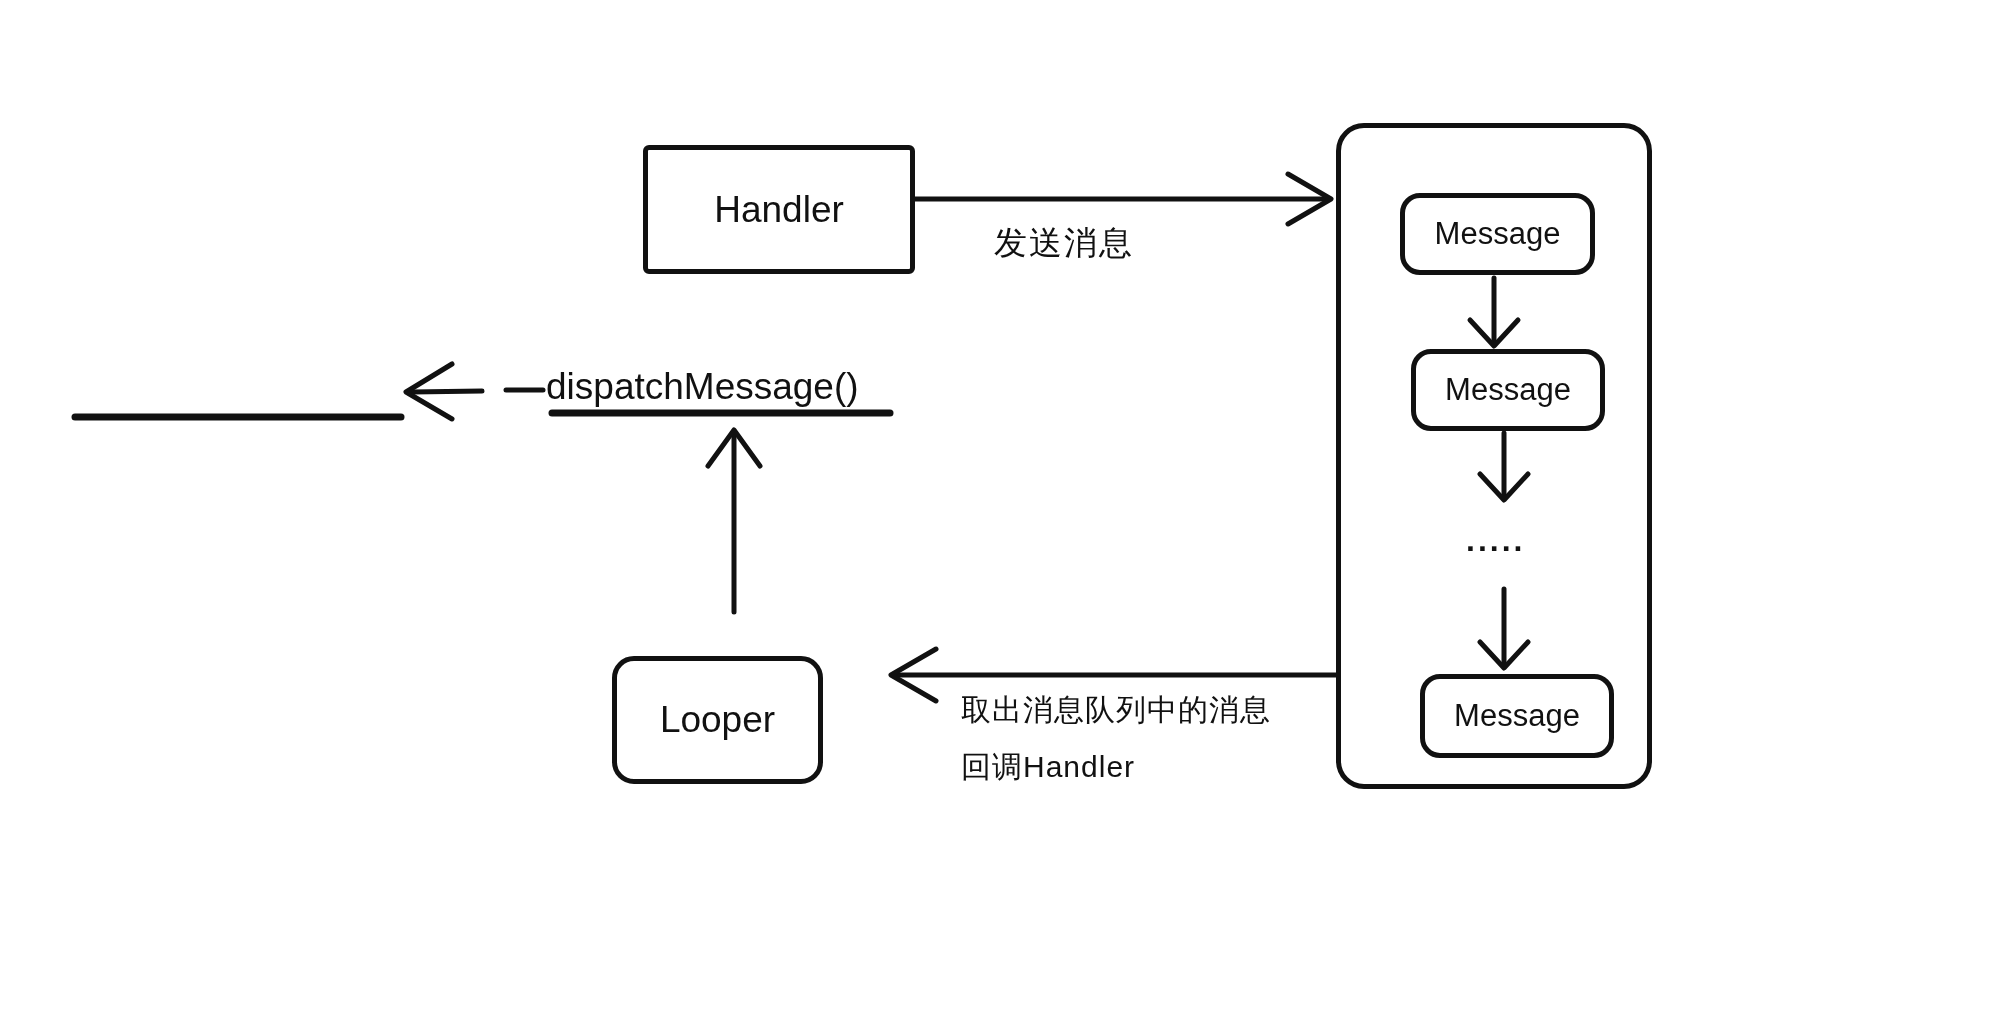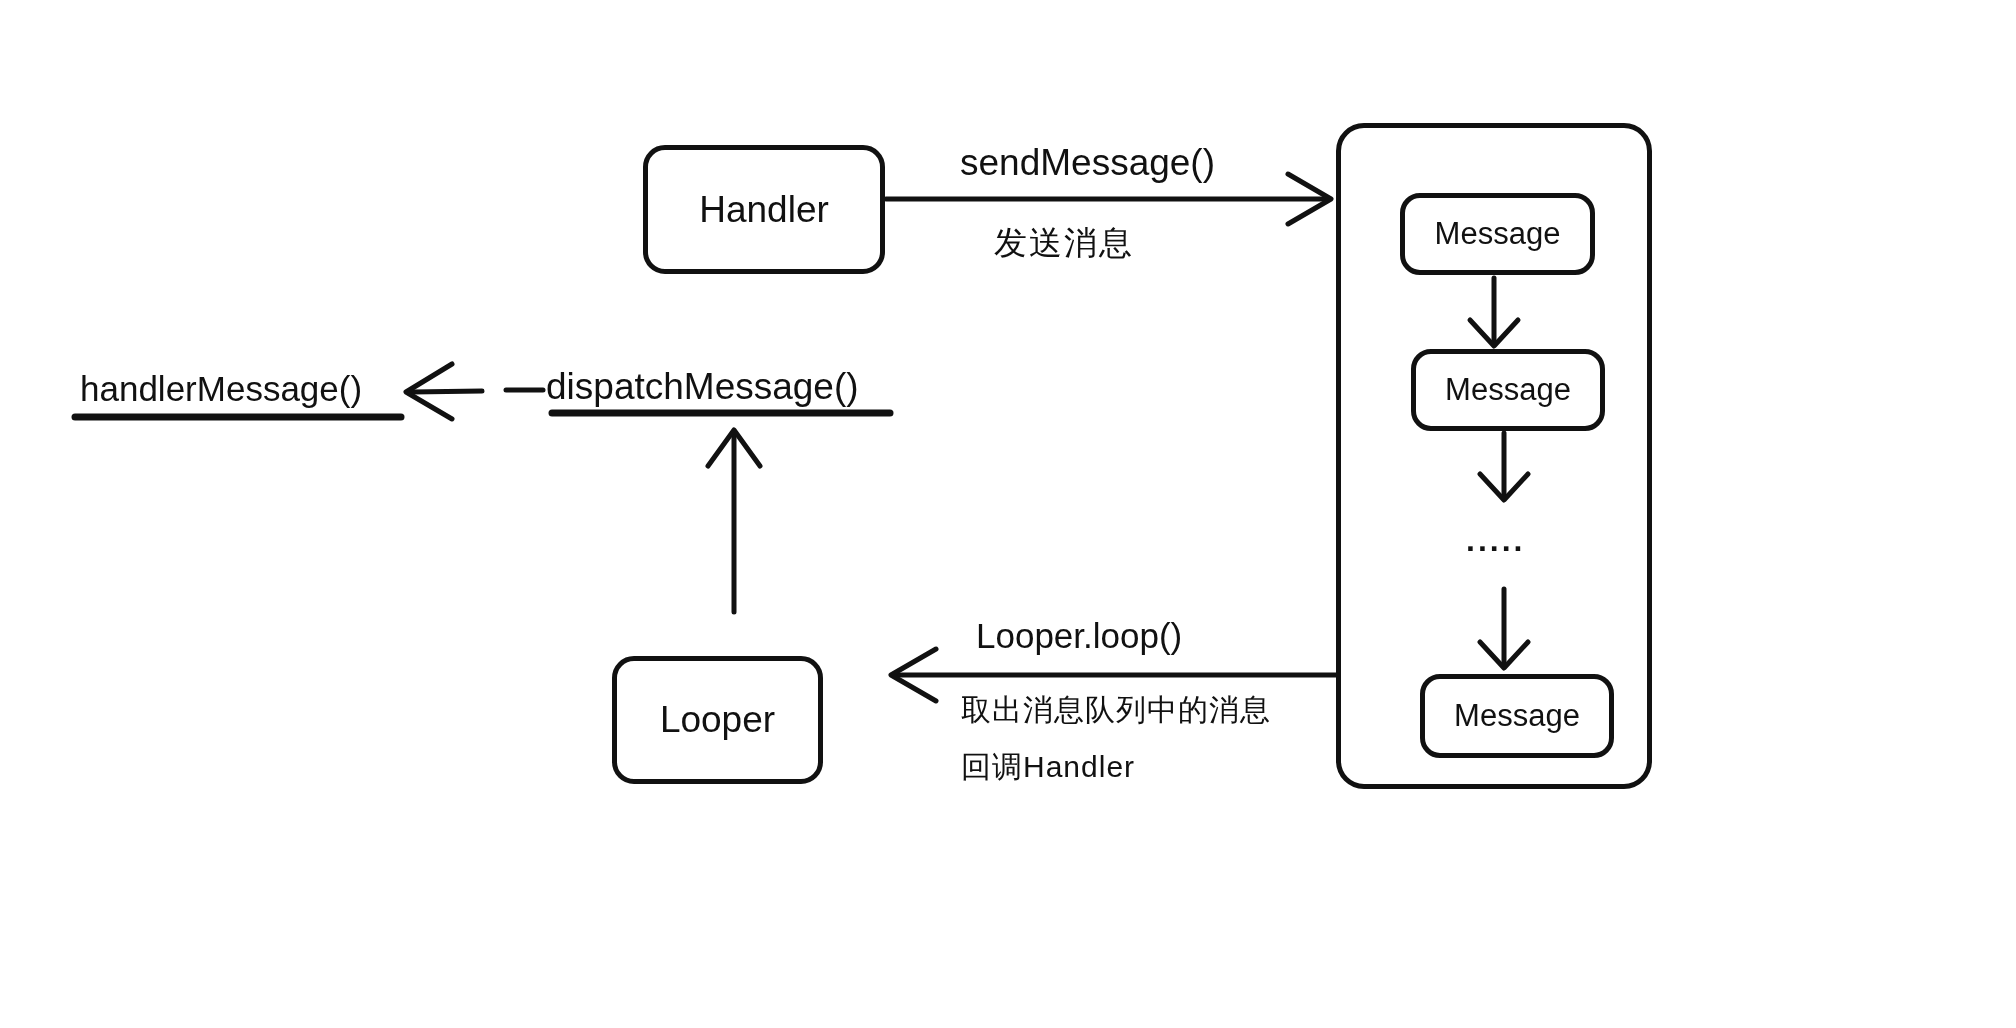--- a/index.html
+++ b/index.html
@@ -26,22 +26,22 @@
     position: absolute;
     box-sizing: border-box;
     border: 5px solid #111111;
     background: #ffffff;
     display: flex;
     align-items: center;
     justify-content: center;
     z-index: 2;
   }
   .node-handler {
-    left: 643px; top: 145px; width: 242px; height: 129px;
-    border-radius: 22px;
+    left: 643px; top: 145px; width: 272px; height: 129px;
+    border-radius: 6px;
     font-size: 37px;
   }
   .node-looper {
     left: 612px; top: 612px; width: 211px; height: 128px;
     border-radius: 22px;
     font-size: 37px;
     margin-top: 44px;
   }
   .queue-box {
     left: 1336px; top: 123px; width: 316px; height: 666px;
@@ -136,25 +136,22 @@
   <div class="node msg msg-2">
     <span>Message</span>
   </div>
 
   <div class="node msg msg-3">
     <span>Message</span>
   </div>
 
   <div class="lbl lbl-dots">.....</div>
 
-  <div class="lbl lbl-send">sendMessage()</div>
   <div class="lbl lbl-send-cn">发送消息</div>
 
 
-  <div class="lbl lbl-handlermsg">handlerMessage()</div>
   <div class="lbl lbl-dispatchmsg">dispatchMessage()</div>
 
 
-  <div class="lbl lbl-looperloop">Looper.loop()</div>
   <div class="lbl lbl-take-cn">取出消息队列中的消息</div>
   <div class="lbl lbl-cbhandler-cn">回调Handler</div>
 
 </div>
 
 </body></html>

